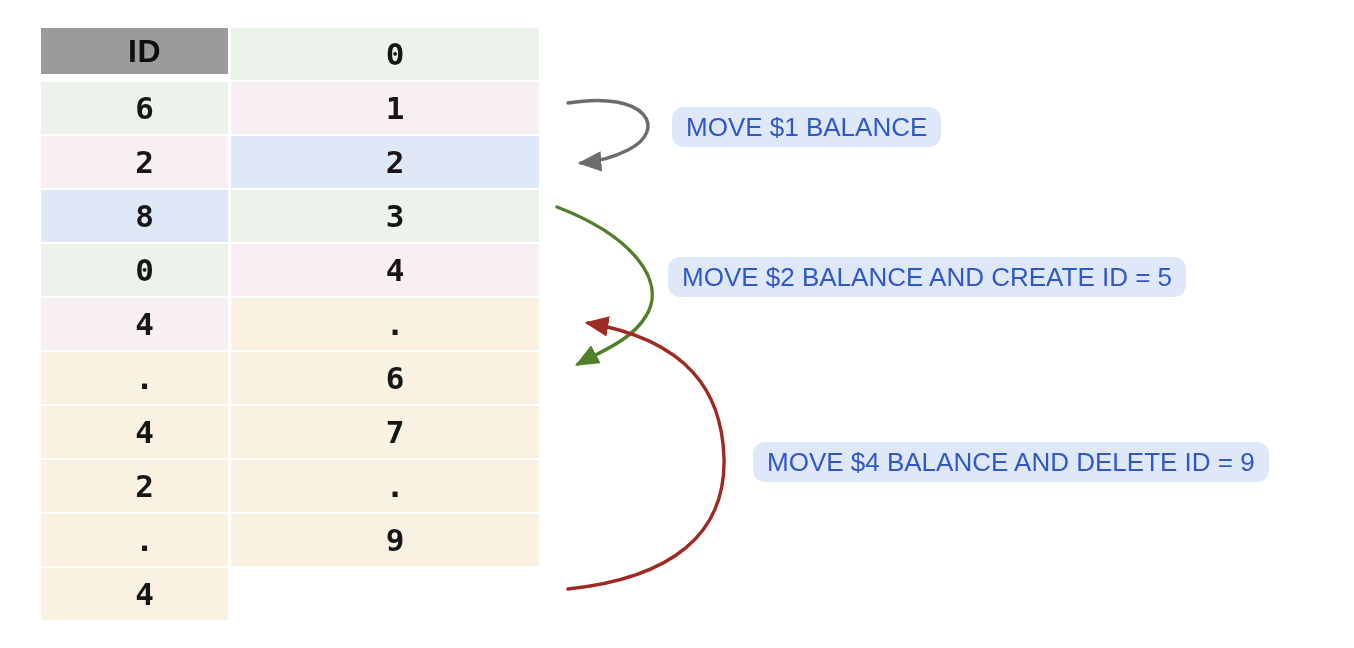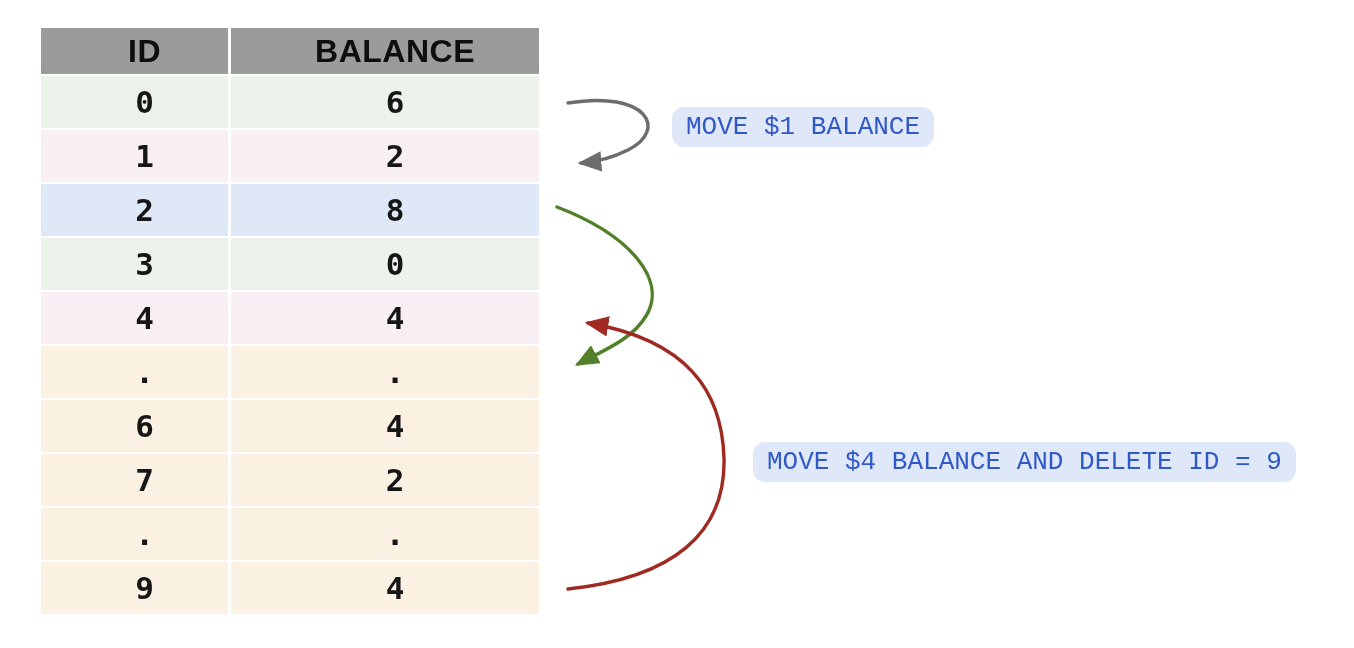--- a/index.html
+++ b/index.html
@@ -47,21 +47,21 @@
   [data-tint="blue"]  { background: #dfe8f7; }
   [data-tint="cream"] { background: #fbf1e2; }
 
   
   .badge {
     position: absolute;
     background: #dfe8f8;
     color: #3158c8;
     border-radius: 12px;
     padding: 7px 14px;
-    font-family: Liberation Mono, monospace;
+    font-family: Liberation Sans, sans-serif;
     font-size: 26px;
     line-height: 26px;
     white-space: nowrap;
   }
   .badge-1 { left: 672px; top: 107px; }
   .badge-2 { left: 668px; top: 257px; }
   .badge-3 { left: 735px; top: 442px; margin-left: 18px; }
 
   
   .arrows {
@@ -70,21 +70,20 @@
     pointer-events: none;
   }
 </style>
 </head>
 <body>
 
 <div class="canvas">
 
   <div class="ledger">
     <div class="cell th">ID</div>
-    <div class="cell th">BALANCE</div>
 
     <div class="cell" data-tint="green">0</div>
     <div class="cell" data-tint="green">6</div>
 
     <div class="cell" data-tint="pink">1</div>
     <div class="cell" data-tint="pink">2</div>
 
     <div class="cell" data-tint="blue">2</div>
     <div class="cell" data-tint="blue">8</div>
 
@@ -104,20 +103,21 @@
     <div class="cell" data-tint="cream">2</div>
 
     <div class="cell" data-tint="cream">.</div>
     <div class="cell" data-tint="cream">.</div>
 
     <div class="cell" data-tint="cream">9</div>
     <div class="cell" data-tint="cream">4</div>
   </div>
 
   <div class="badge badge-1">MOVE $1 BALANCE</div>
+  <div class="badge badge-2">MOVE $2 BALANCE AND CREATE ID = 5</div>
   <div class="badge badge-3">MOVE $4 BALANCE AND DELETE ID = 9</div>
 
   <svg class="arrows" width="1354" height="648" viewBox="0 0 1354 648">
     <defs>
       <marker id="ah-gray" markerWidth="7" markerHeight="6" refX="6" refY="3" orient="auto">
         <path d="M0,0 L7,3 L0,6 Z" fill="#6d6d6d"></path>
       </marker>
       <marker id="ah-green" markerWidth="7" markerHeight="6" refX="6" refY="3" orient="auto">
         <path d="M0,0 L7,3 L0,6 Z" fill="#527f29"></path>
       </marker>

